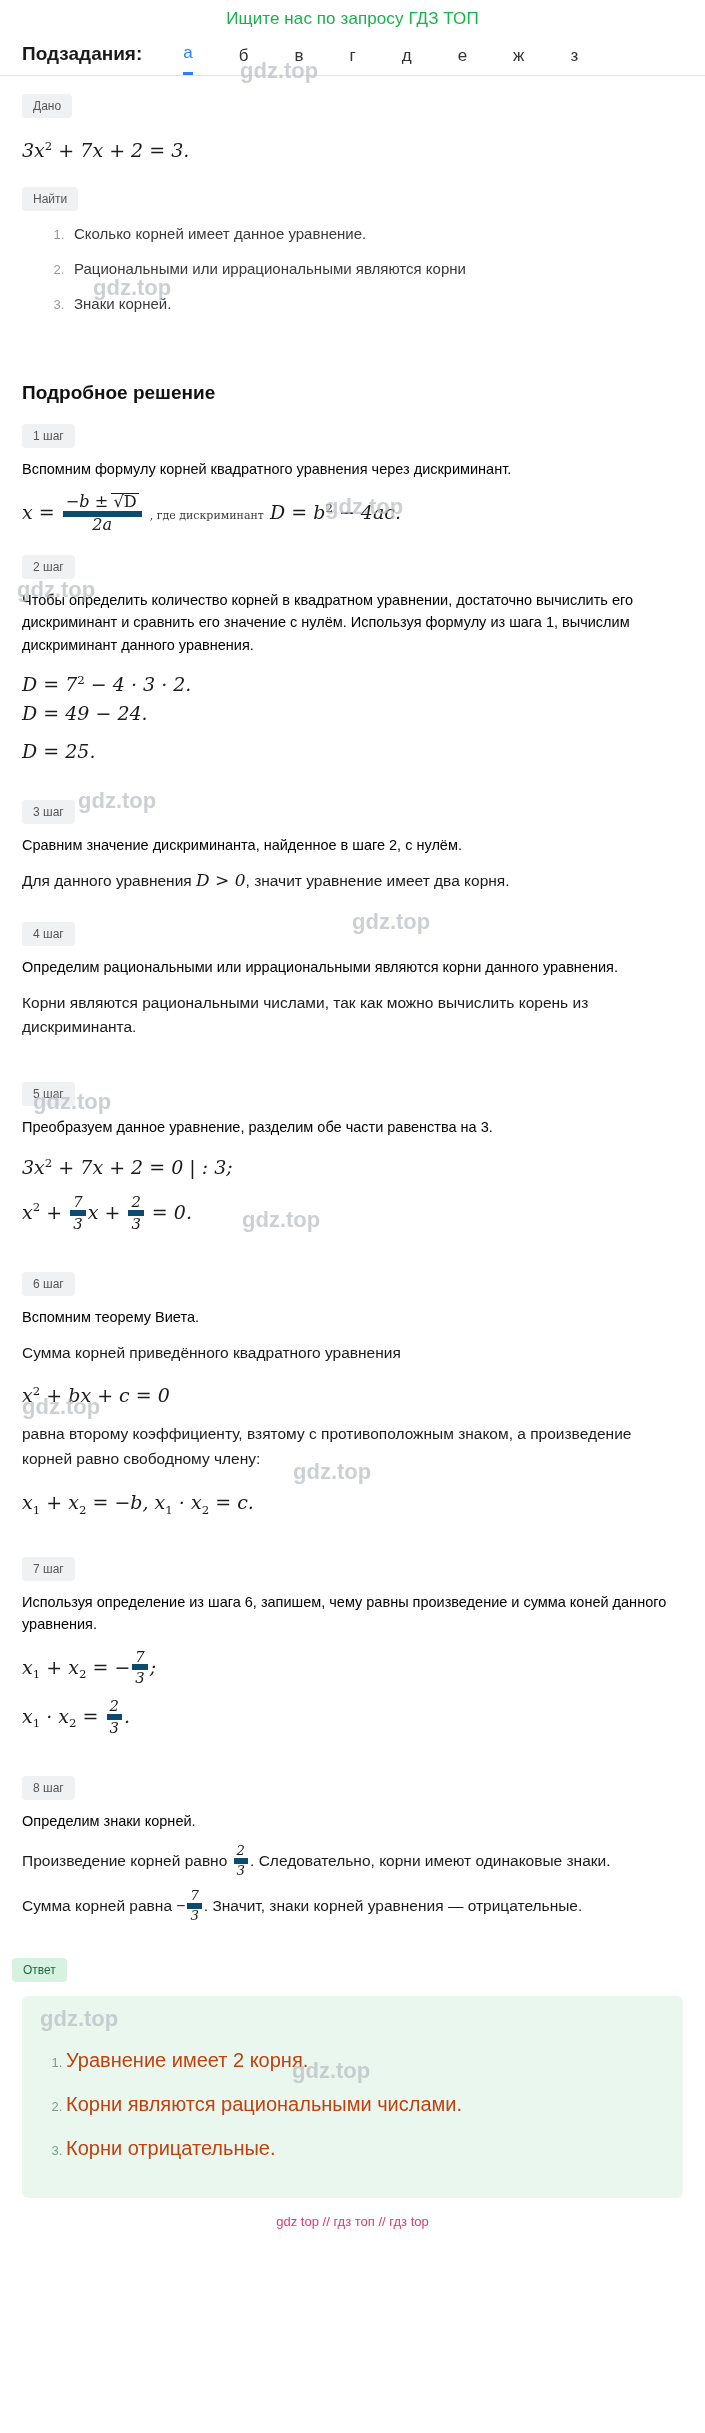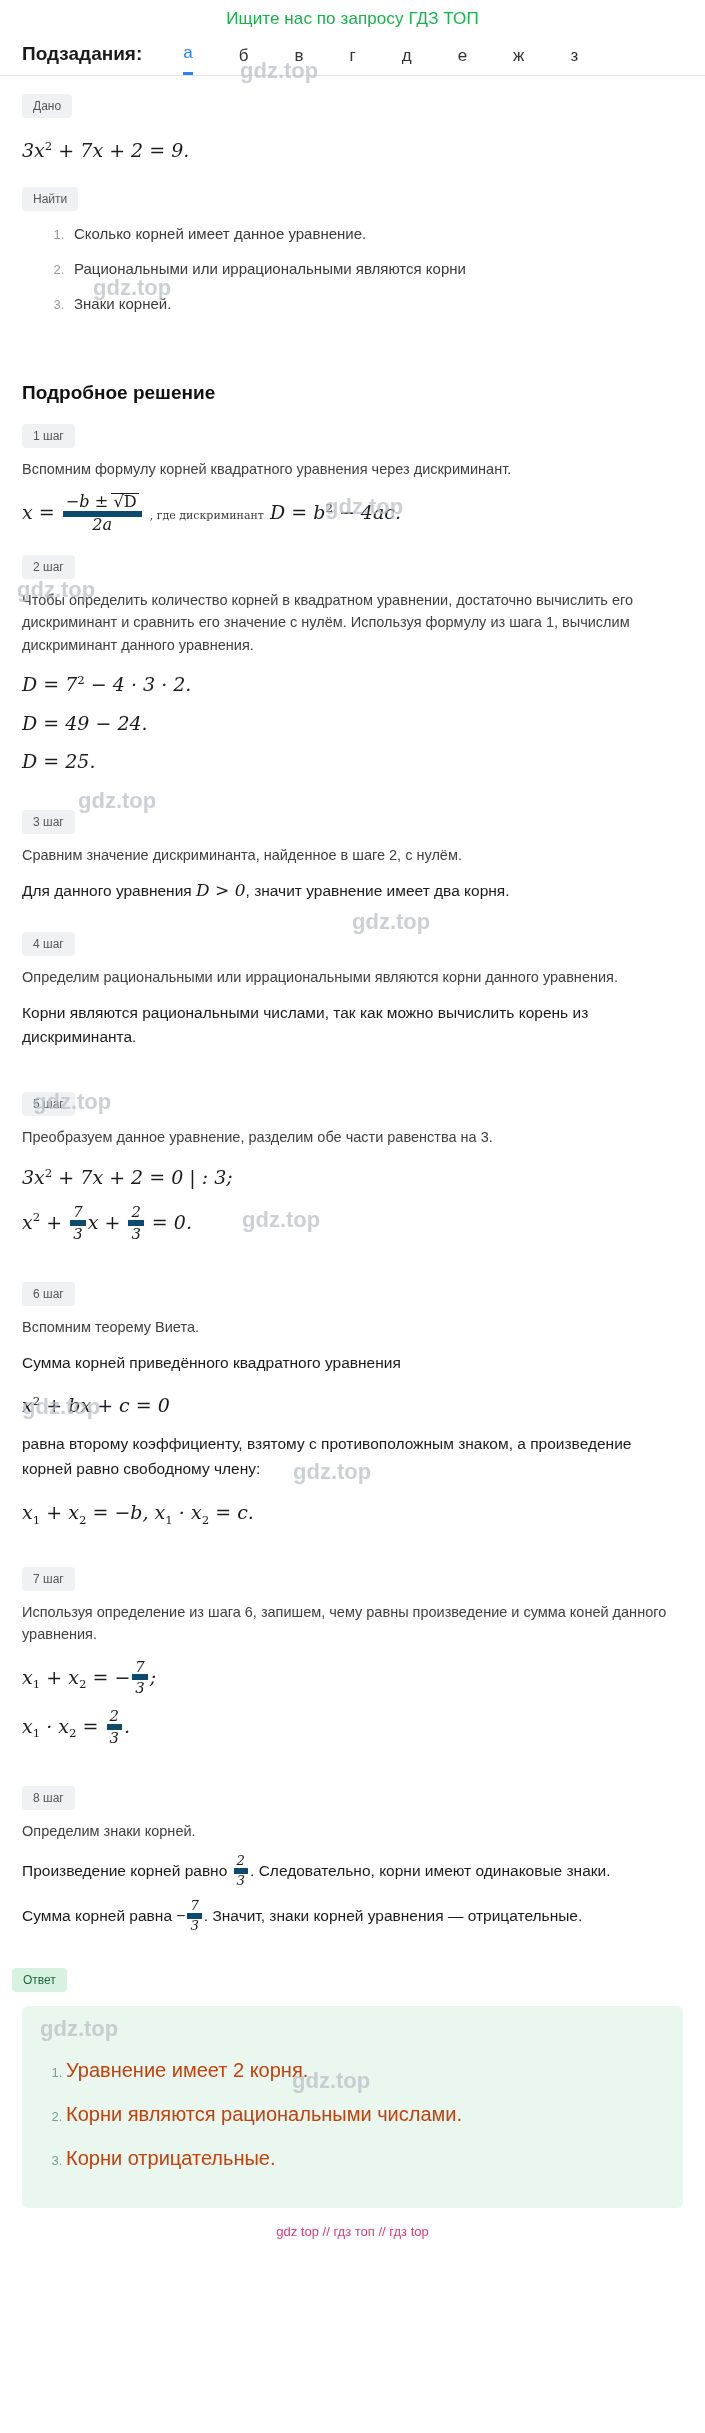--- a/index.html
+++ b/index.html
@@ -77,21 +77,21 @@
     font-style: italic;
     font-size: 19px;
     color: #1b1b1b;
     line-height: 1.5;
   }
   .math-sm { font-size: 17px; }
   .normal { font-style: normal; }
 
   .para {
     font-size: 14.5px;
-    color: #404040;
+    color: #000000;
     line-height: 1.55;
     margin: 10px 0 0 0;
   }
   .para-strong {
     font-size: 15.5px;
     color: #1b1b1b;
     line-height: 1.6;
     margin: 12px 0 0 0;
   }
 
@@ -205,21 +205,21 @@
     <div class="tab">г</div>
     <div class="tab">д</div>
     <div class="tab">е</div>
     <div class="tab">ж</div>
     <div class="tab">з</div>
   </div>
 
   <div class="block" style="padding-top:18px;">
     <span class="chip">Дано</span>
     <div class="math" style="margin-top:18px;">
-      <span>3x</span><sup>2</sup><span> + 7x + 2 = 9.</span>
+      <span>3x</span><sup>2</sup><span> + 7x + 2 = 3.</span>
     </div>
   </div>
 
   <div class="block" style="padding-top:22px;">
     <span class="chip">Найти</span>
     <ol class="numlist">
       <li>Сколько корней имеет данное уравнение.</li>
       <li>Рациональными или иррациональными являются корни</li>
       <li>Знаки корней.</li>
     </ol>
@@ -240,21 +240,21 @@
       <span> D = b<sup>2</sup> − 4ac</span><span>.</span>
     </div>
   </div>
 
   <div class="block step-head">
     <span class="chip">2 шаг</span>
     <p class="para">Чтобы определить количество корней в квадратном уравнении, достаточно вычислить его дискриминант и сравнить его значение с нулём. Используя формулу из шага 1, вычислим дискриминант данного уравнения.</p>
     <div class="math" style="margin-top:14px;">
       <span>D = 7</span><sup>2</sup><span> − 4 · 3 · 2.</span>
     </div>
-    <div class="math" style="margin-top:10px;">D = 49 − 24.</div>
+    <div class="math" style="">D = 49 − 24.</div>
     <div class="math" style="margin-top:10px;">D = 25.</div>
   </div>
 
   <div class="block step-head" style="margin-top:34px;">
     <span class="chip">3 шаг</span>
     <p class="para">Сравним значение дискриминанта, найденное в шаге 2, с нулём.</p>
     <p class="para-strong">
       <span>Для данного уравнения</span>
       <span class="math math-sm" style="font-size:17px;">D &gt; 0</span><span>, значит уравнение имеет два корня.</span>
     </p>

